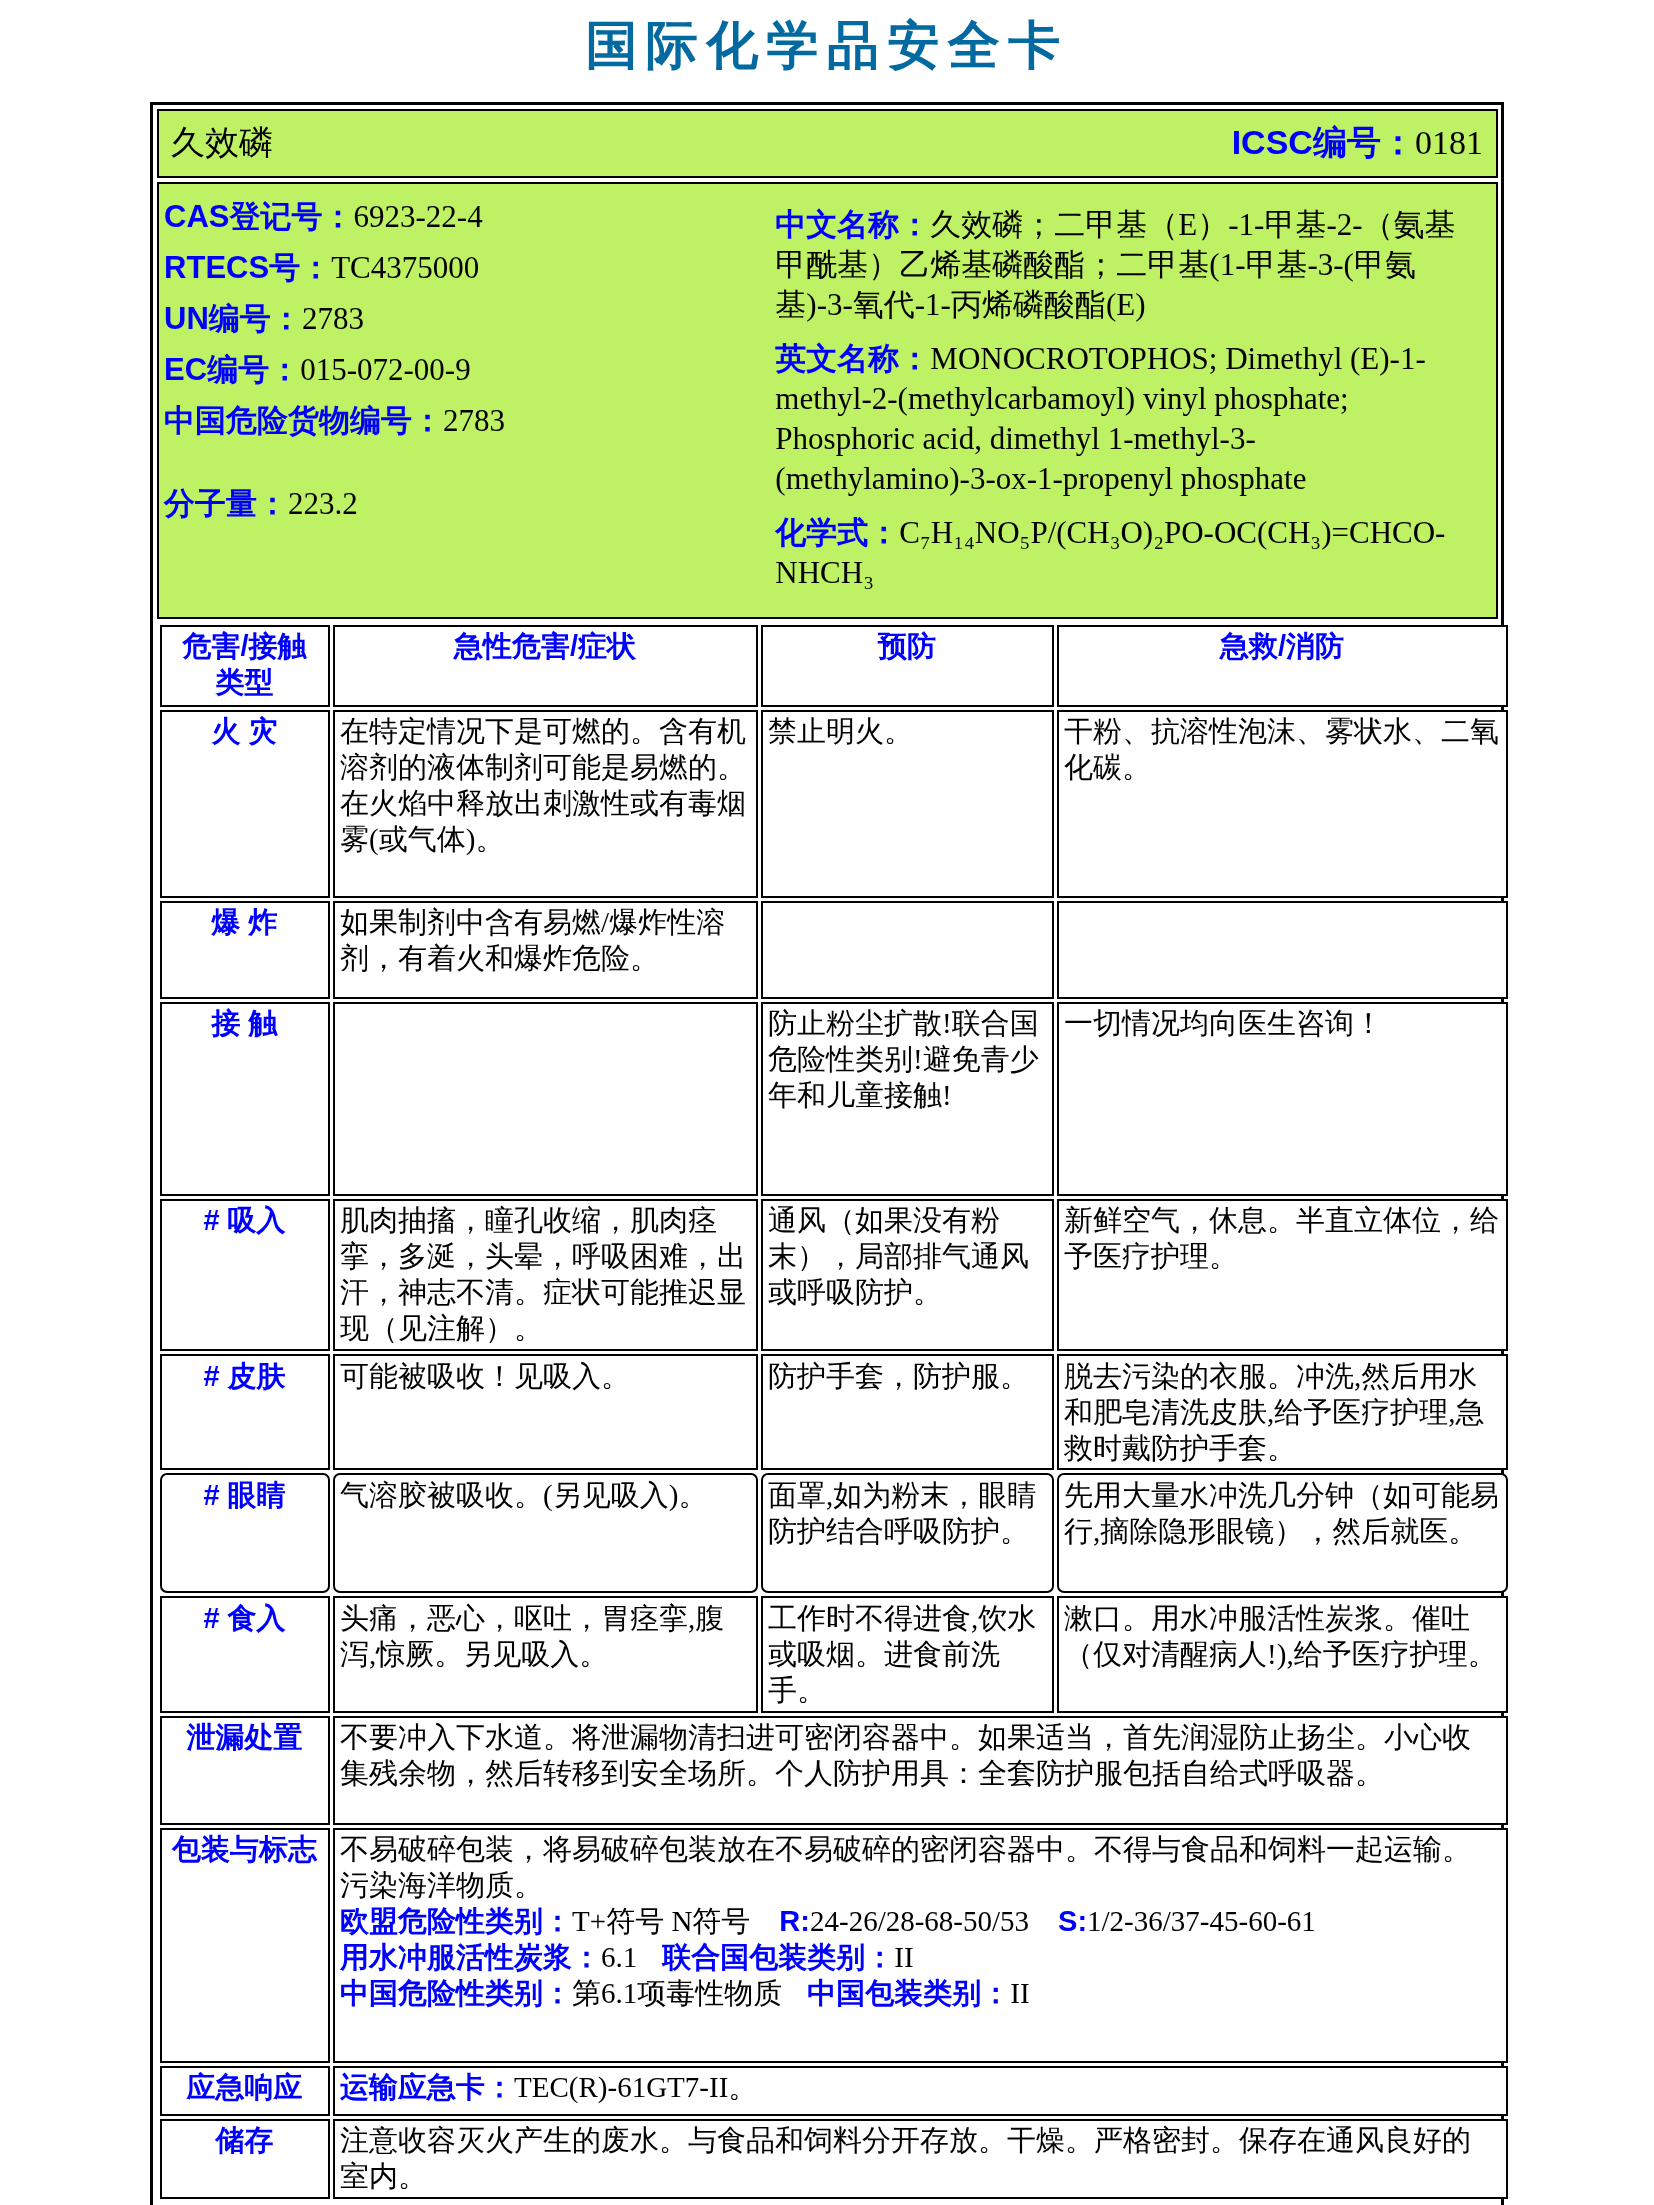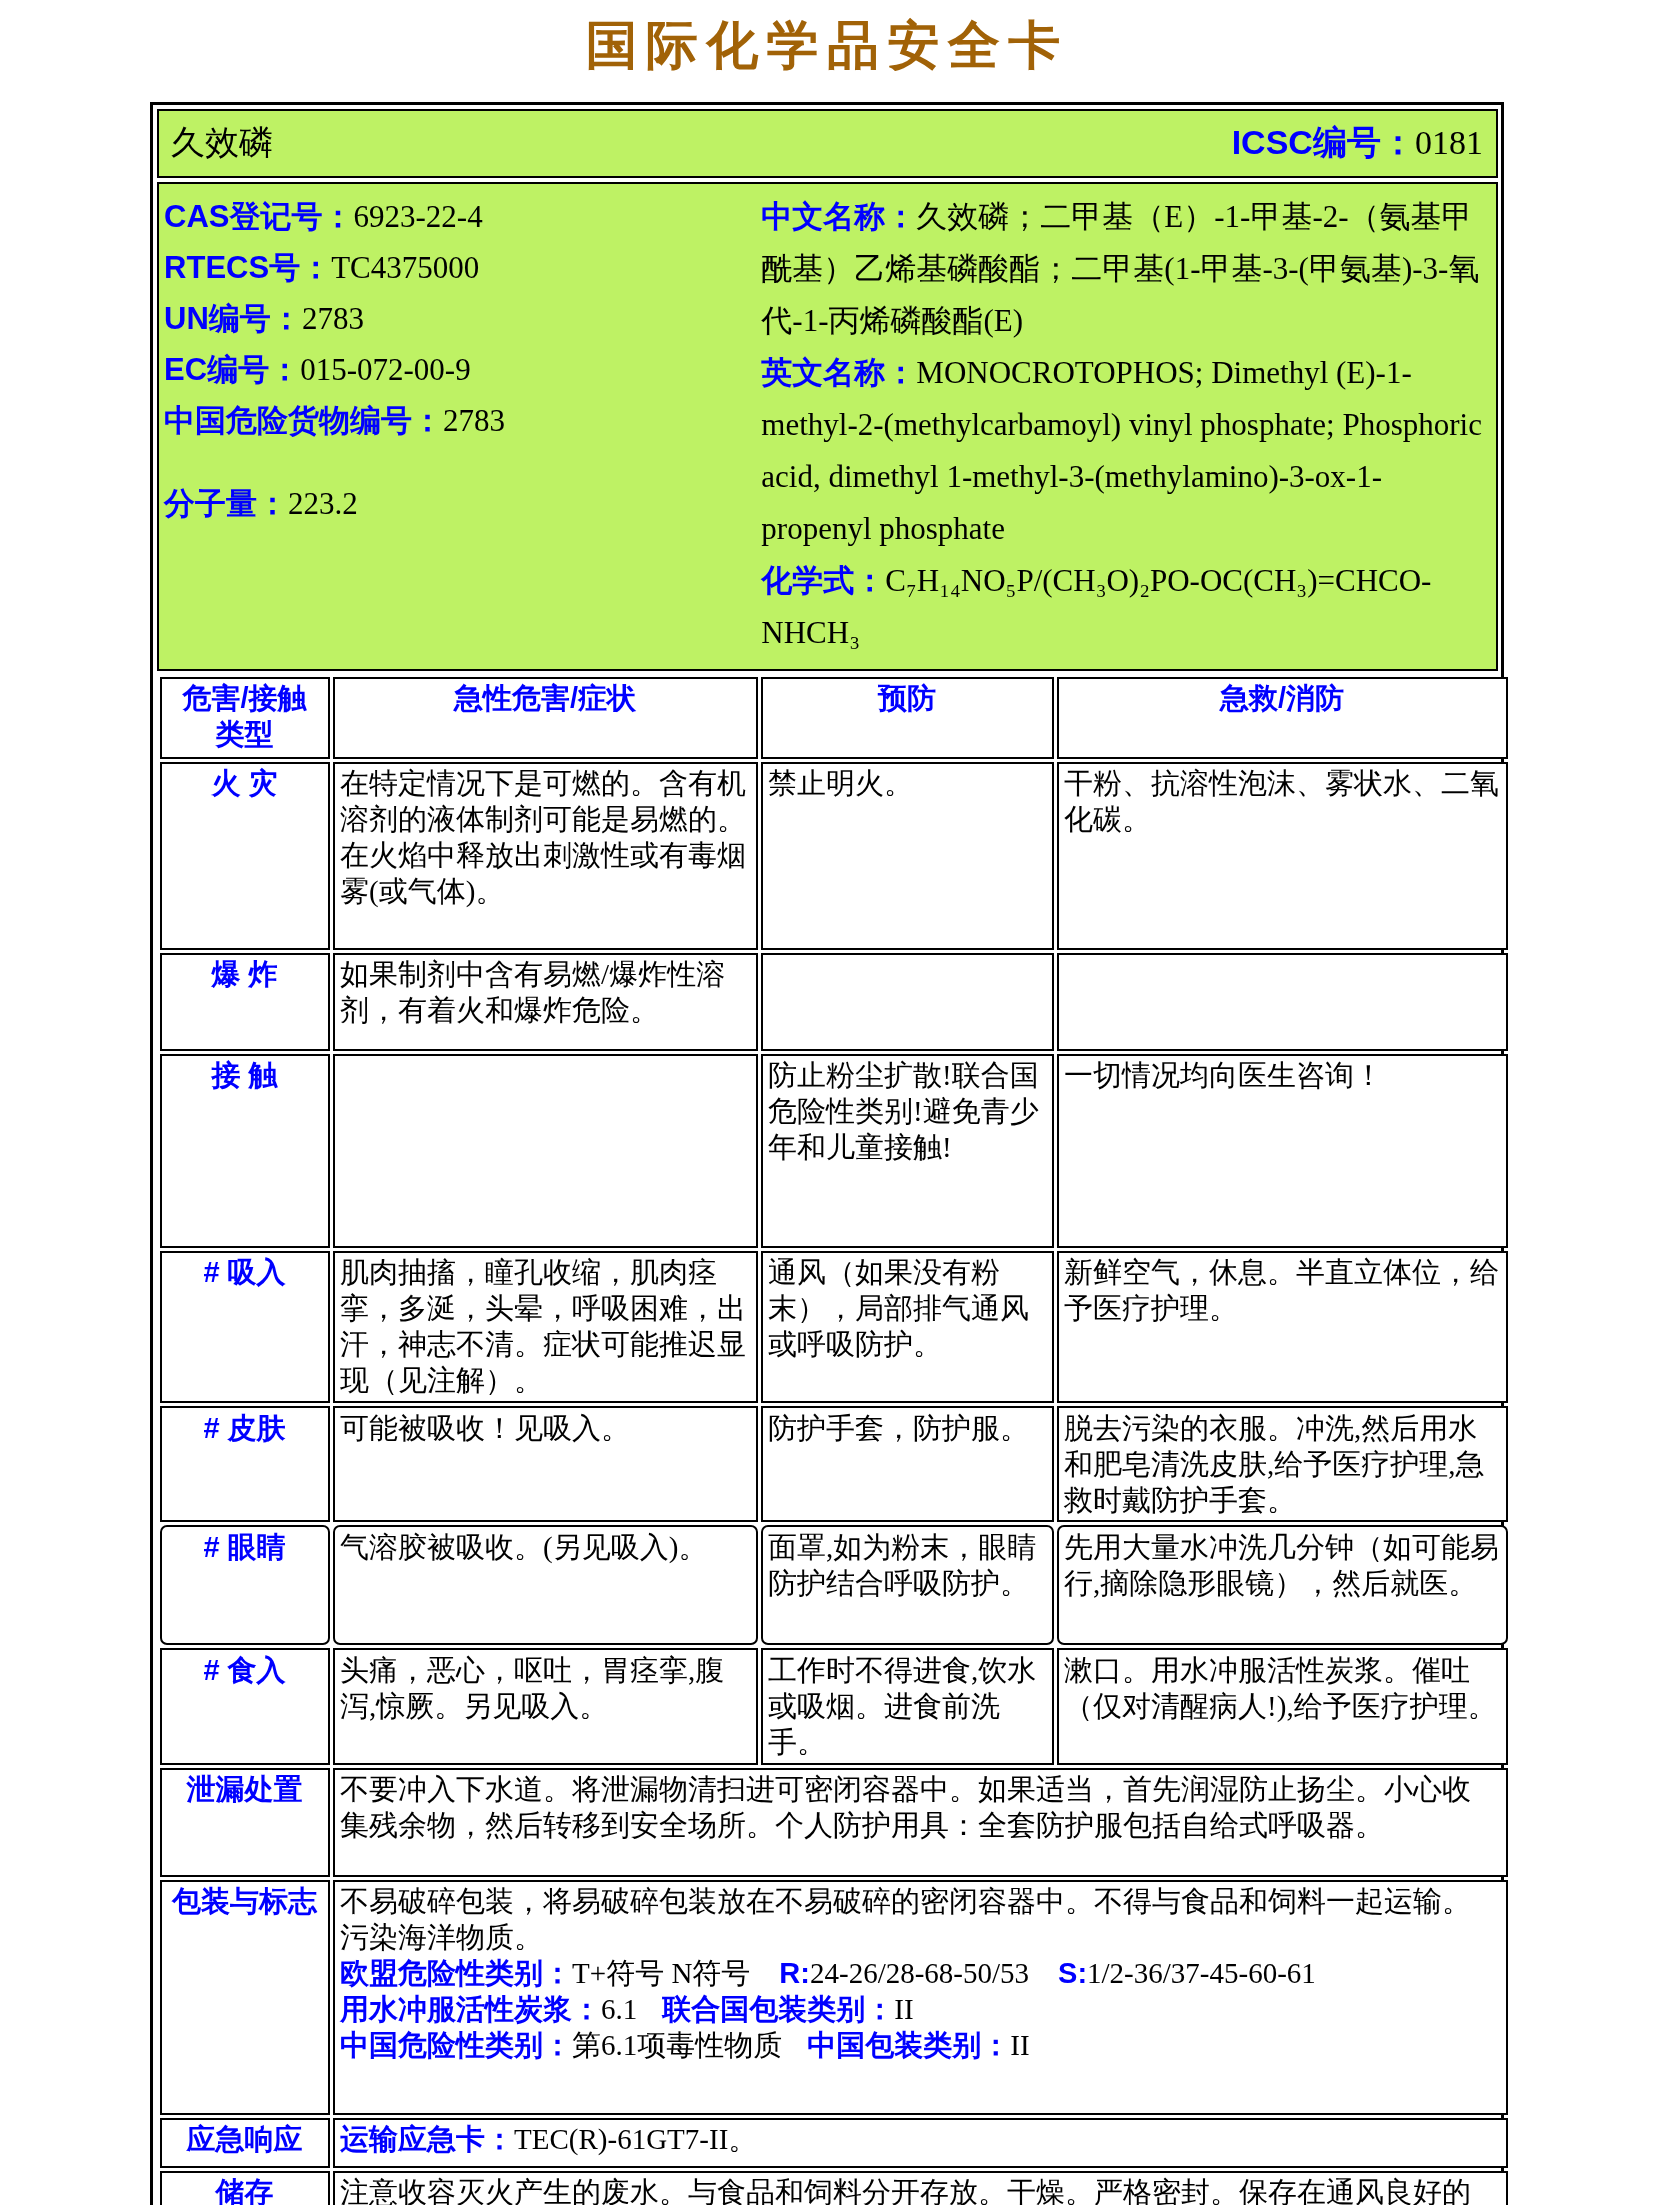--- a/index.html
+++ b/index.html
@@ -5,21 +5,21 @@
   * { box-sizing: border-box; }
   html, body {
     margin: 0; padding: 0;
     width: 1654px; height: 2205px;
     background: #ffffff;
     color: #000000;
     font-family: "Liberation Serif", serif;
   }
   .page-title {
     text-align: center;
-    color: #a16207;
+    color: #0369a1;
     font-family: "Liberation Sans", sans-serif;
     font-weight: bold;
     font-size: 52px;
     letter-spacing: 8.4px;
     padding-top: 11.2px;
   }
   .card {
     width: 1354px;
     margin: 21px auto 0 auto;
     border: 3.5px solid #000;
@@ -45,21 +45,21 @@
   .sec-id {
     display: flex;
     padding: 7px 4.2px 9.8px 5.6px;
     margin-bottom: 3.5px;
     font-size: 31px;
   }
   .id-left { width: 45%; }
   .id-right { flex: 1; padding-right: 4.2px; }
   .id-line { line-height: 51px; white-space: nowrap; }
   .mol-line { margin-top: 32px; }
-  .id-right .para { margin: 0; line-height: 52px; }
+  .id-right .para { margin: 14px; line-height: 40px; }
   
   table.hazard {
     width: 100%;
     border-collapse: separate;
     border-spacing: 3.5px;
     table-layout: fixed;
   }
   table.hazard td {
     border: 2.8px solid #000;
     padding: 1.4px 5.6px 2.8px 5.6px;

